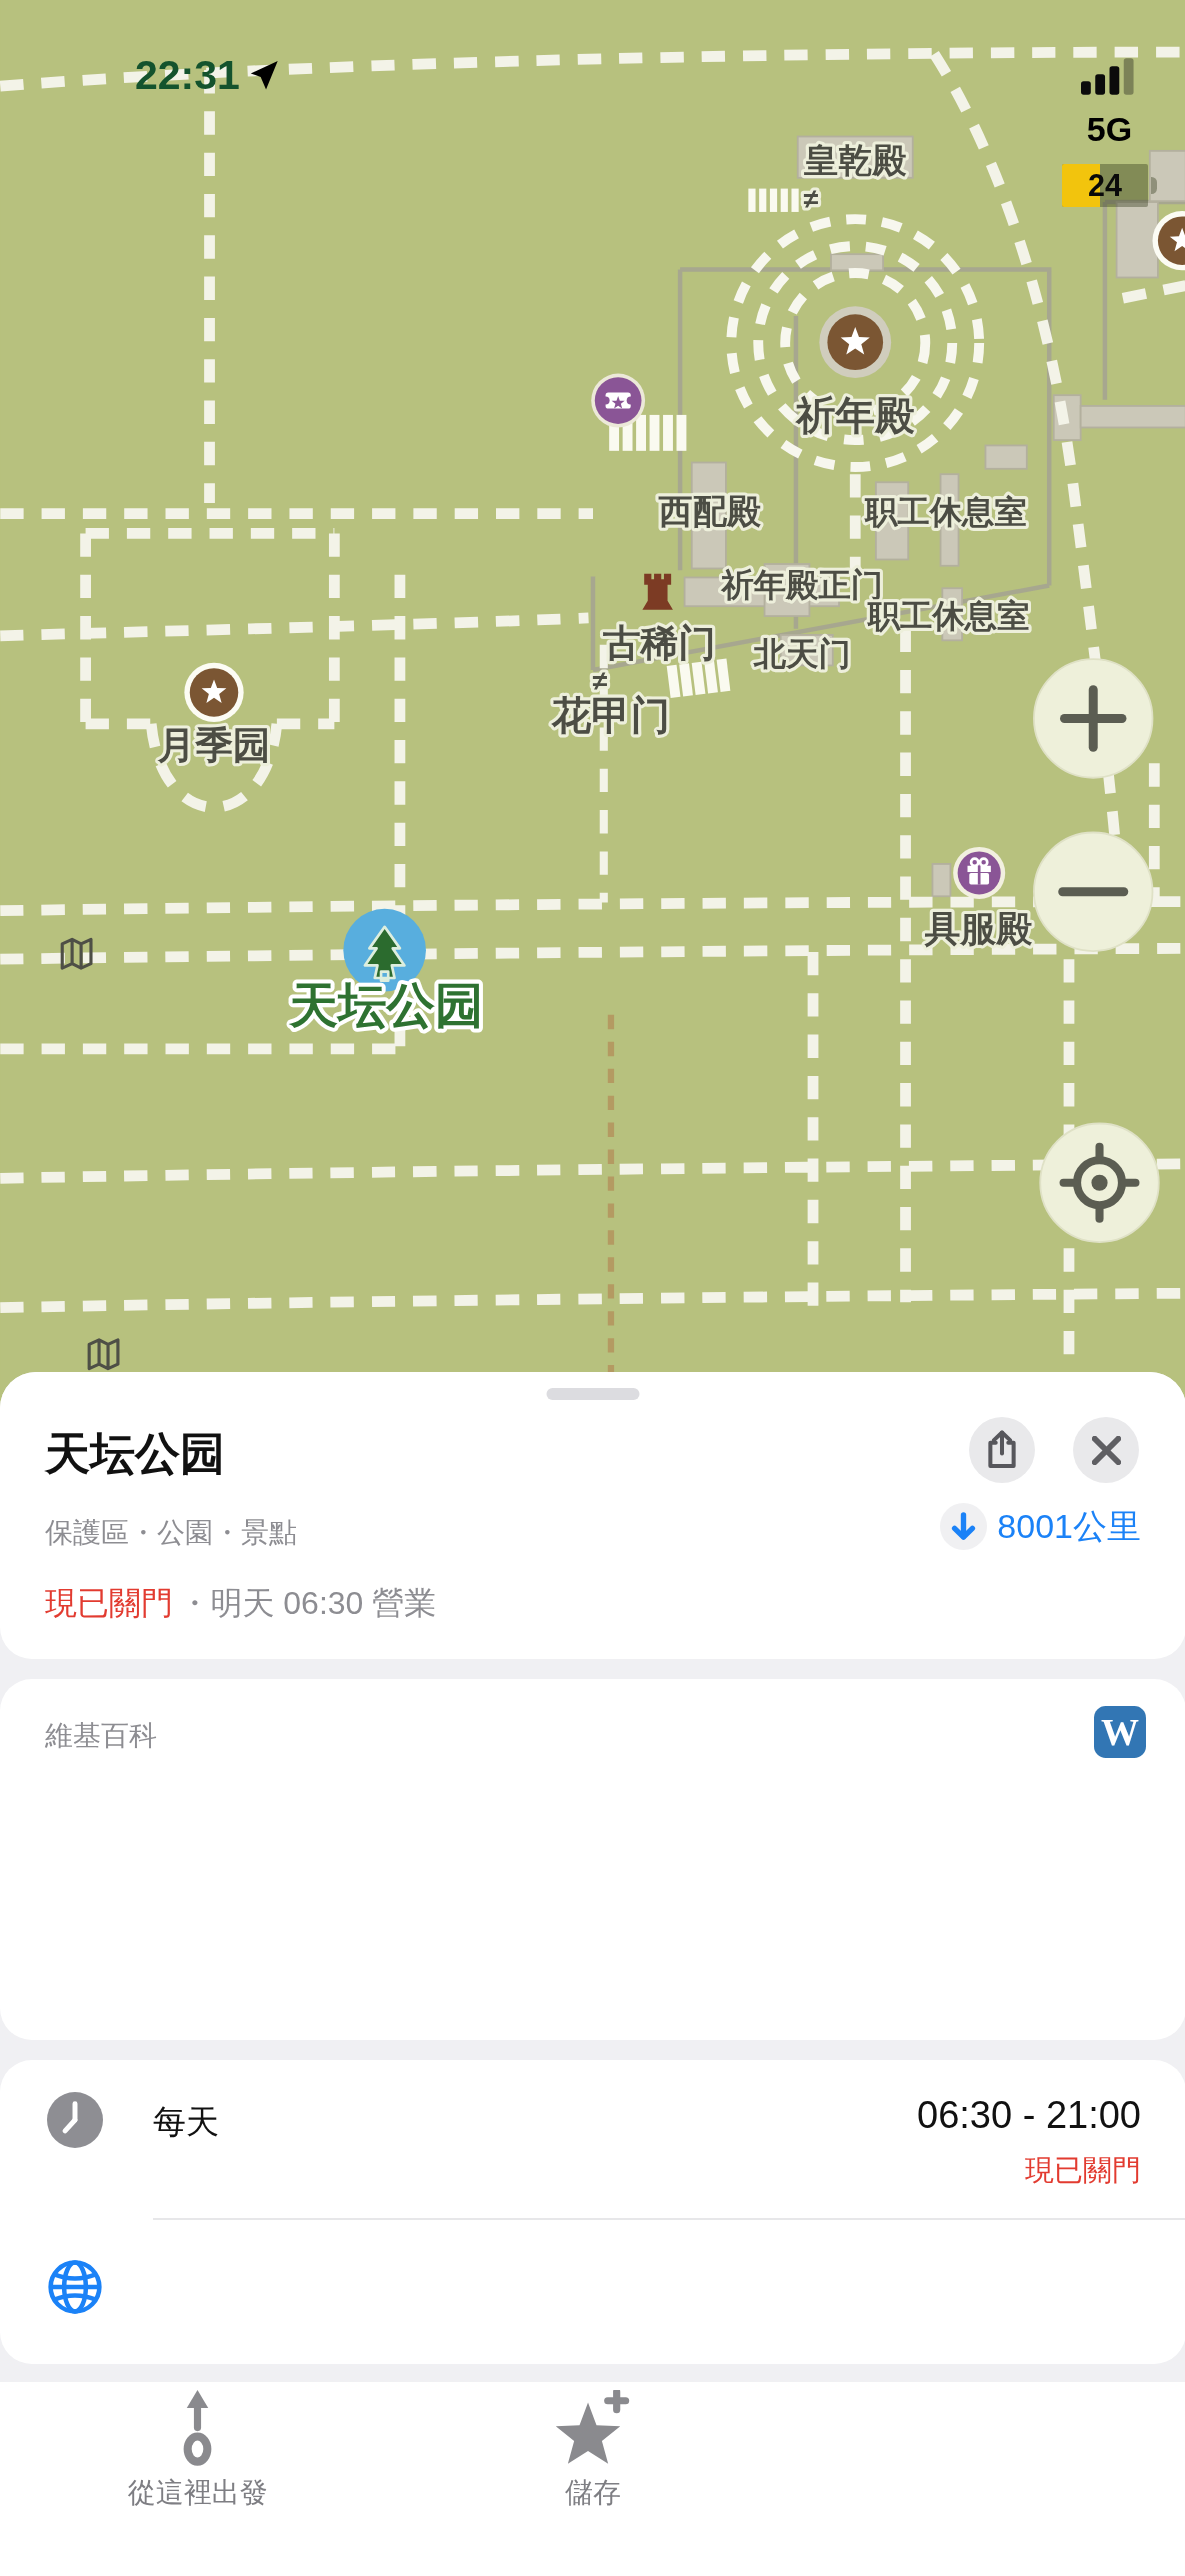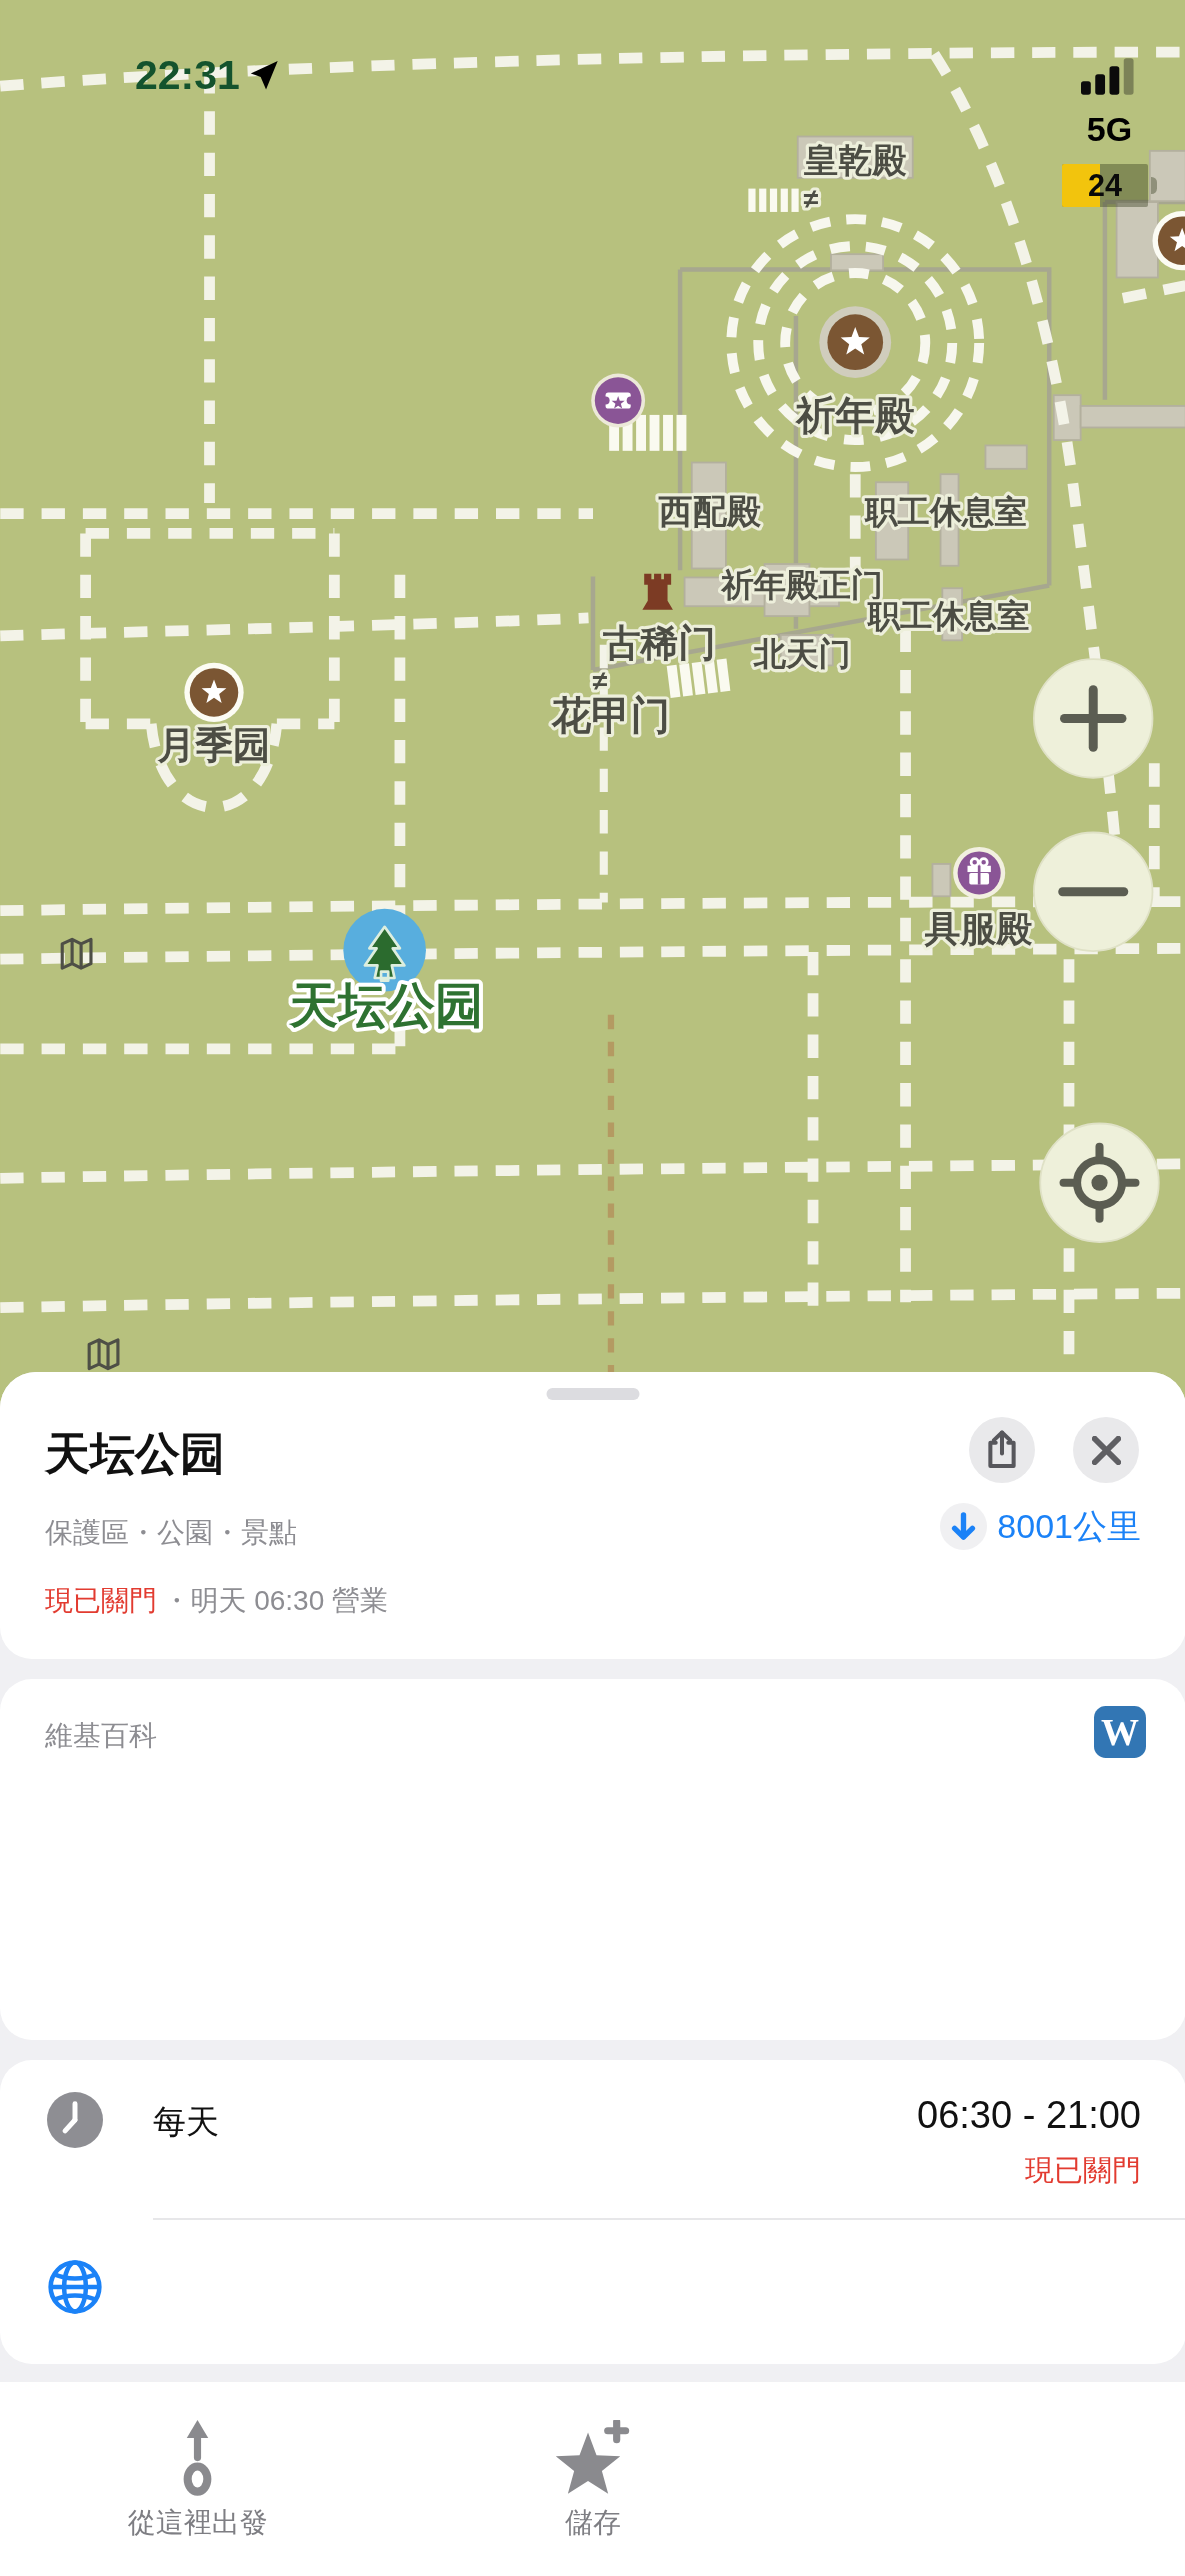--- a/index.html
+++ b/index.html
@@ -26,39 +26,39 @@
   #card-header{height:287px;border-radius:36px 36px 32px 32px;}
   .handle{position:absolute;top:16px;left:50%;transform:translateX(-50%);width:93px;height:11.7px;border-radius:6.3px;background:#dcdce0;}
   .title{position:absolute;left:45px;top:52px;font-size:45px;font-weight:bold;color:#111;}
   .hdr-btn{position:absolute;top:45px;width:66px;height:66px;border-radius:50%;background:#e9e9eb;
     display:flex;align-items:center;justify-content:center;}
   #share-btn{right:151px;} #close-btn{right:47px;}
   .cat-row{position:absolute;left:45px;top:142px;font-size:28px;color:#8d8d92;}
   .dist{position:absolute;right:45px;top:131px;display:flex;align-items:center;gap:10.8px;}
   .dist-circle{width:47px;height:47px;border-radius:50%;background:#f0f0f2;display:flex;align-items:center;justify-content:center;}
   .dist-text{font-size:34px;color:#1b82f7;}
-  .status-row{position:absolute;left:45px;top:210px;font-size:28px;}
+  .status-row{position:absolute;left:45px;top:210px;font-size:32px;}
   .closed{color:#e23b30;} .open-info{color:#8d8d92;margin-left:5.4px;}
   #card-wiki{margin-top:20px;height:361px;}
   .wiki-hdr{position:absolute;left:45px;top:38px;font-size:28px;color:#8d8d92;}
   .wiki-badge{position:absolute;right:40px;top:27px;width:52px;height:52px;border-radius:11.7px;background:#3276b4;
     display:flex;align-items:center;justify-content:center;color:#fff;font-family:"Liberation Serif","DejaVu Serif",serif;
     font-size:38px;font-weight:bold;}
   .wiki-body{position:absolute;left:45px;right:43px;top:93px;font-size:30.5px;line-height:66px;color:#141414;}
   .wiki-body b{font-weight:bold;}
   .more-link{color:#1b82f7;}
   #card-hours{margin-top:20px;height:304px;}
   .icon-badge{position:absolute;left:47px;width:56px;height:56px;}
   .hours-label{position:absolute;left:153px;top:40px;font-size:33px;color:#111;}
   .hours-right{position:absolute;right:45px;top:34px;text-align:right;}
   .hours-time{font-size:38px;color:#111;}
   .hours-status{font-size:29px;color:#e23b30;margin-top:14.4px;}
   .hr-divider{position:absolute;left:153px;right:0;top:158px;height:1.8px;background:#e7e7e9;}
   .url{position:absolute;left:153px;top:207px;font-size:34px;color:#1b82f7;}
-  #toolbar{margin-top:18px;flex:1;background:#fff;display:flex;padding-top:38px;}
+  #toolbar{margin-top:18px;flex:1;background:#fff;display:flex;padding-top:8px;}
   .tb-item{width:33.33%;display:flex;flex-direction:column;align-items:center;}
   .tb-label{margin-top:7.2px;font-size:28px;color:#7e7e83;}
 </style>
 </head>
 <body>
 
 <div id="screen">
 
   <svg id="map" width="1186" height="1401" viewBox="0 0 1320 1560">
     <defs>

